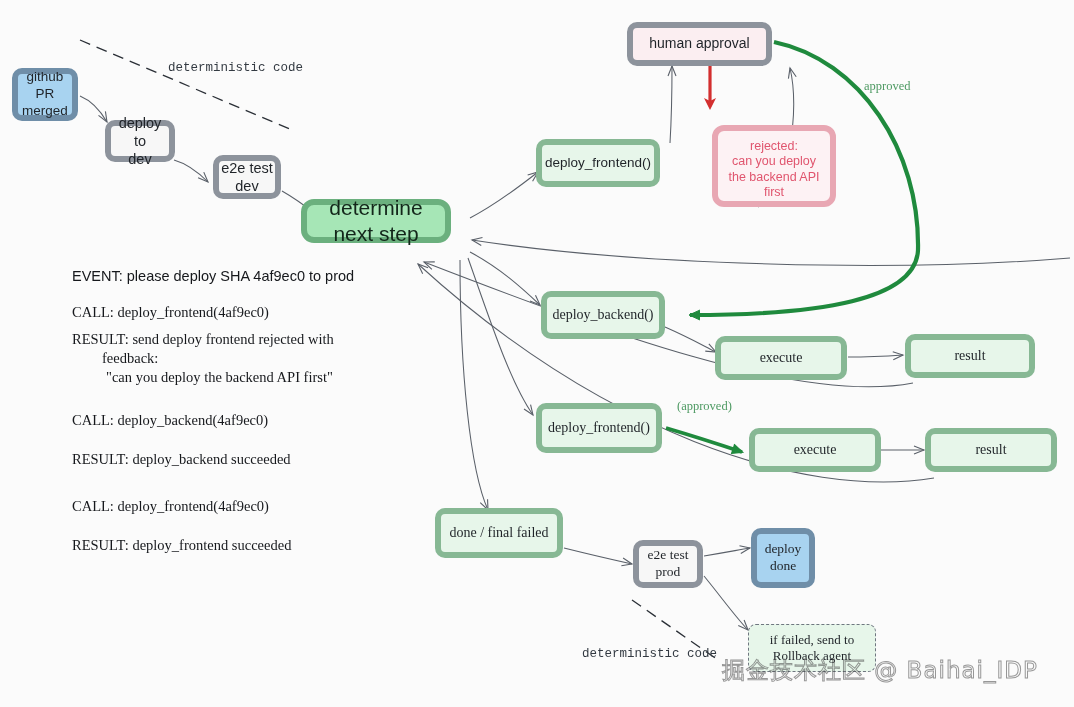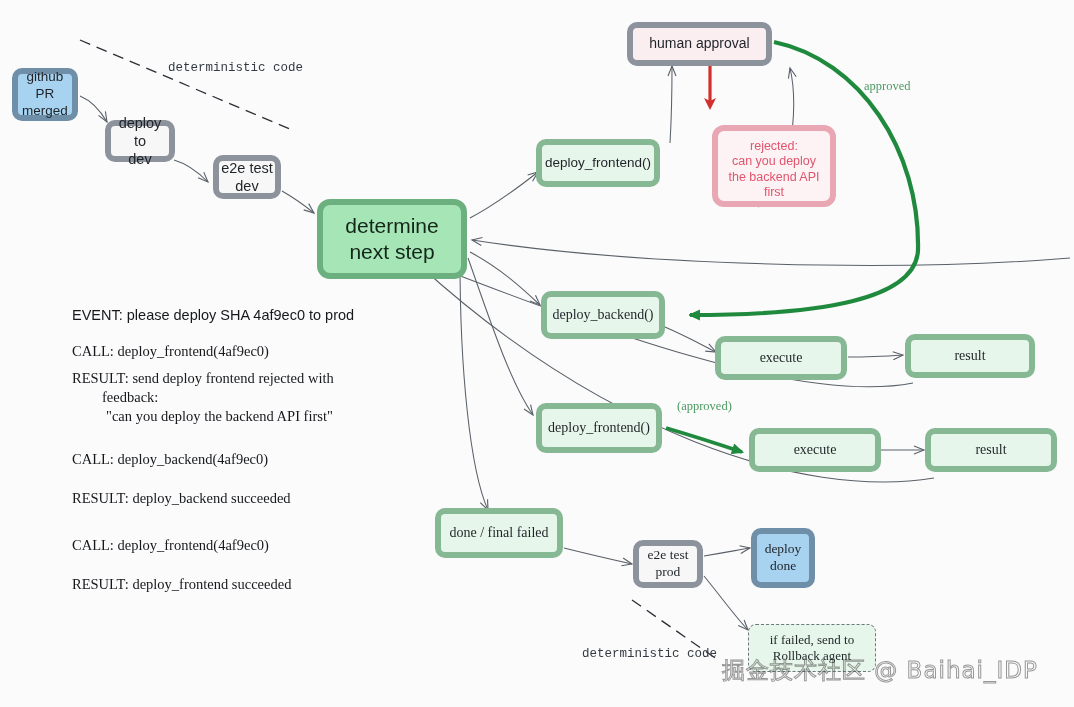--- a/index.html
+++ b/index.html
@@ -39,21 +39,21 @@
     position:absolute; z-index:6;
     font-family:"Liberation Serif", serif;
     color:#4e9a63; font-size:12.5px; white-space:nowrap;
   }
   .det-label {
     position:absolute; z-index:6;
     font-family:Liberation Mono, monospace;
     color:#333a42; font-size:12.5px; white-space:nowrap;
   }
 
-  #transcript { position:absolute; left:72px; top:268px; width:350px; z-index:7;margin-top:39px; }
+  #transcript { position:absolute; left:72px; top:268px; width:350px; z-index:7; }
   #transcript .line { color:#16181c; margin:0; }
   .t-event { font-family:"Liberation Sans", sans-serif; font-size:14.5px; }
   .t-mono  { font-family:"Liberation Serif", serif; font-size:14.5px; }
   .t-indent1 { padding-left:30px; }
   .t-indent2 { padding-left:34px; }
 
   #watermark {
     position:absolute; left:722px; top:655px; z-index:20;
     font-family:"DejaVu Sans", sans-serif;
     font-size:23px; letter-spacing:1px;
@@ -130,21 +130,21 @@
   <div class="node n-gray sans" style="left:105px;top:120px;width:70px;height:42px;">
     <span>deploy to
 dev</span>
   </div>
 
   <div class="node n-gray sans" style="left:213px;top:155px;width:68px;height:44px;">
     <span>e2e test
 dev</span>
   </div>
 
-  <div class="node n-bright sans" style="left:317px;top:199px;width:150px;height:80px;font-size:21px;border-radius:13px;">
+  <div class="node n-bright sans" style="left:301px;top:199px;width:150px;height:44px;font-size:21px;border-radius:13px;">
     <span>determine
 next step</span>
   </div>
 
   <div class="node n-pink sans" style="left:627px;top:22px;width:145px;height:44px;font-size:14px;">
     <span>human approval</span>
   </div>
 
   <div class="node n-reject sans" style="left:712px;top:125px;width:124px;height:82px;border-radius:12px;align-items:flex-end;">
     <span>rejected:

